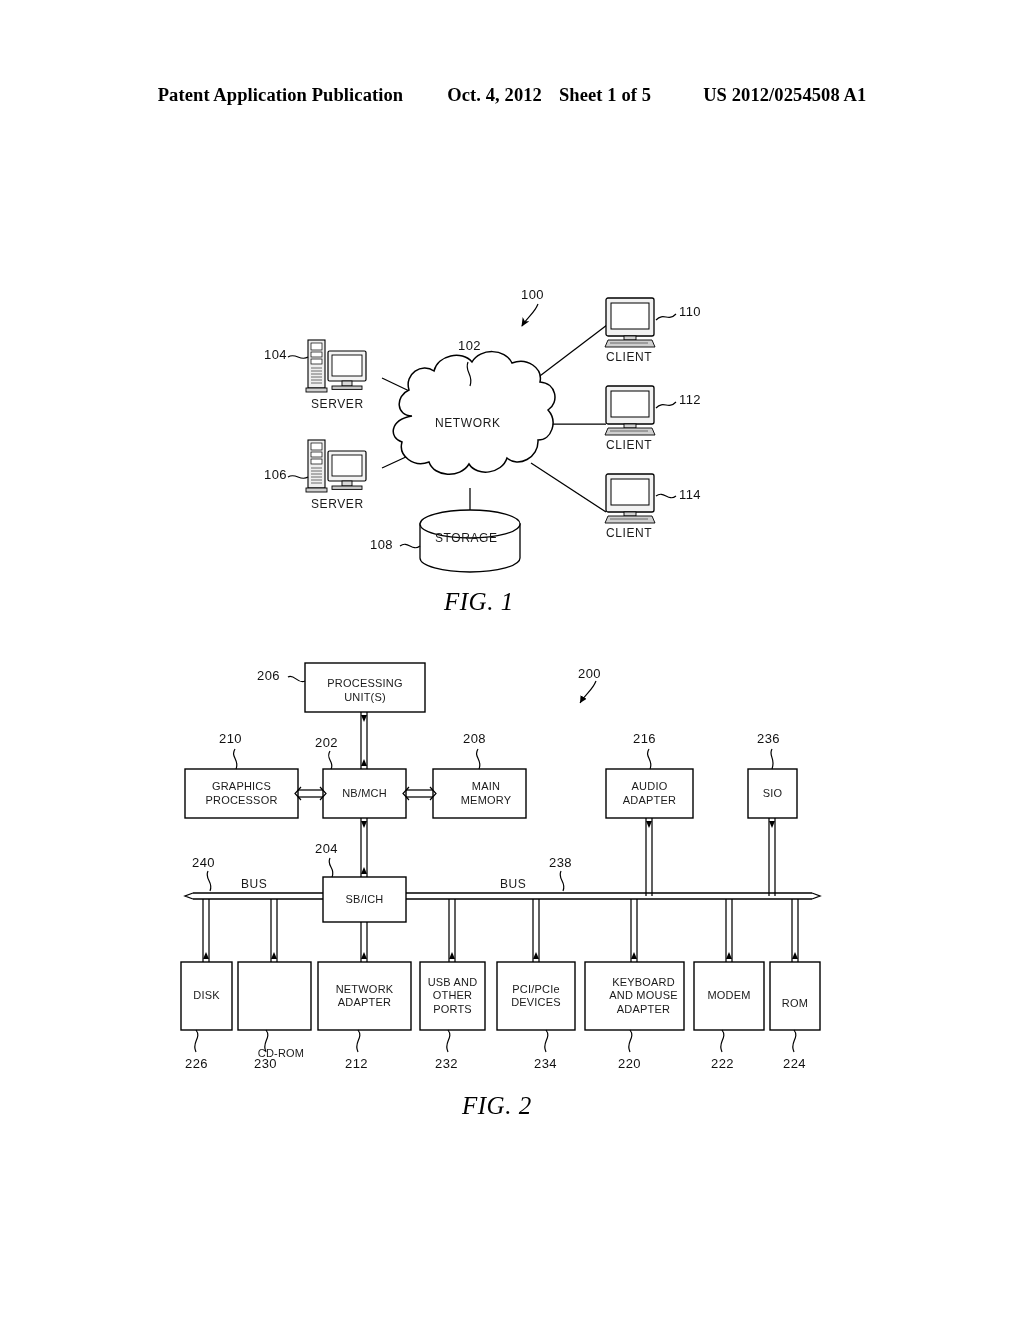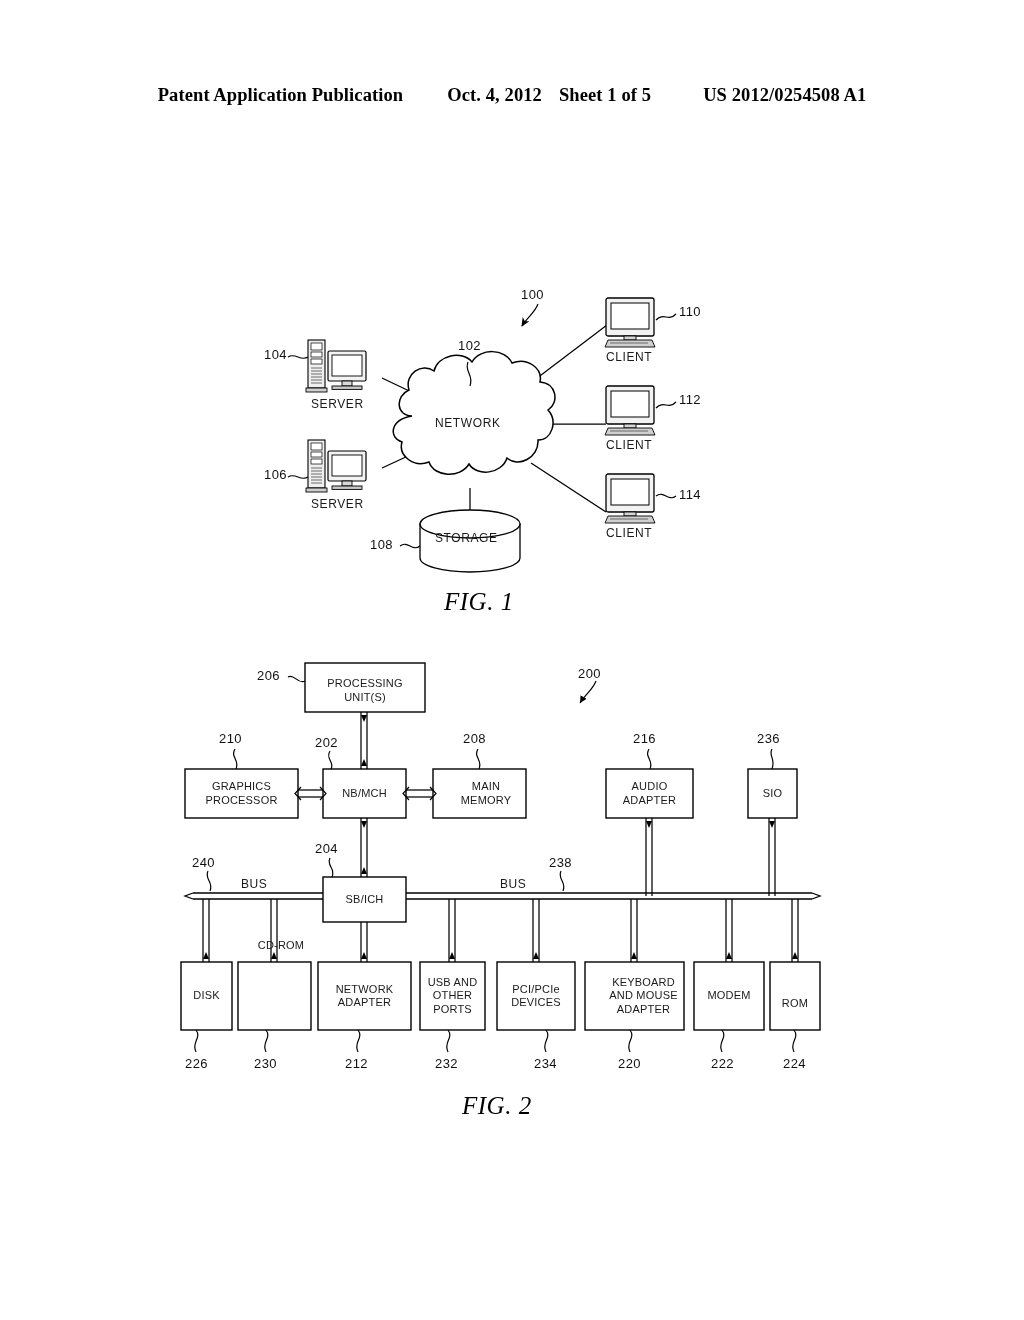--- a/index.html
+++ b/index.html
@@ -422,21 +422,21 @@
   </div>
   <div class="boxlabel" style="left:748px; top:769px; width:49px; height:49px;">
     <span>SIO</span>
   </div>
   <div class="boxlabel" style="left:323px; top:877px; width:83px; height:45px;">
     <span>SB/ICH</span>
   </div>
   <div class="boxlabel" style="left:181px; top:962px; width:51px; height:68px;">
     <span>DISK</span>
   </div>
-  <div class="boxlabel" style="left:238px; top:912px; width:86px; height:68px;">
+  <div class="boxlabel" style="left:238px; top:1020px; width:86px; height:68px;">
     <span>CD-ROM</span>
   </div>
   <div class="boxlabel" style="left:318px; top:962px; width:93px; height:68px;">
     <span>NETWORK</span>
     <span>ADAPTER</span>
   </div>
   <div class="boxlabel" style="left:420px; top:962px; width:65px; height:68px;">
     <span>USB AND</span>
     <span>OTHER</span>
     <span>PORTS</span>

